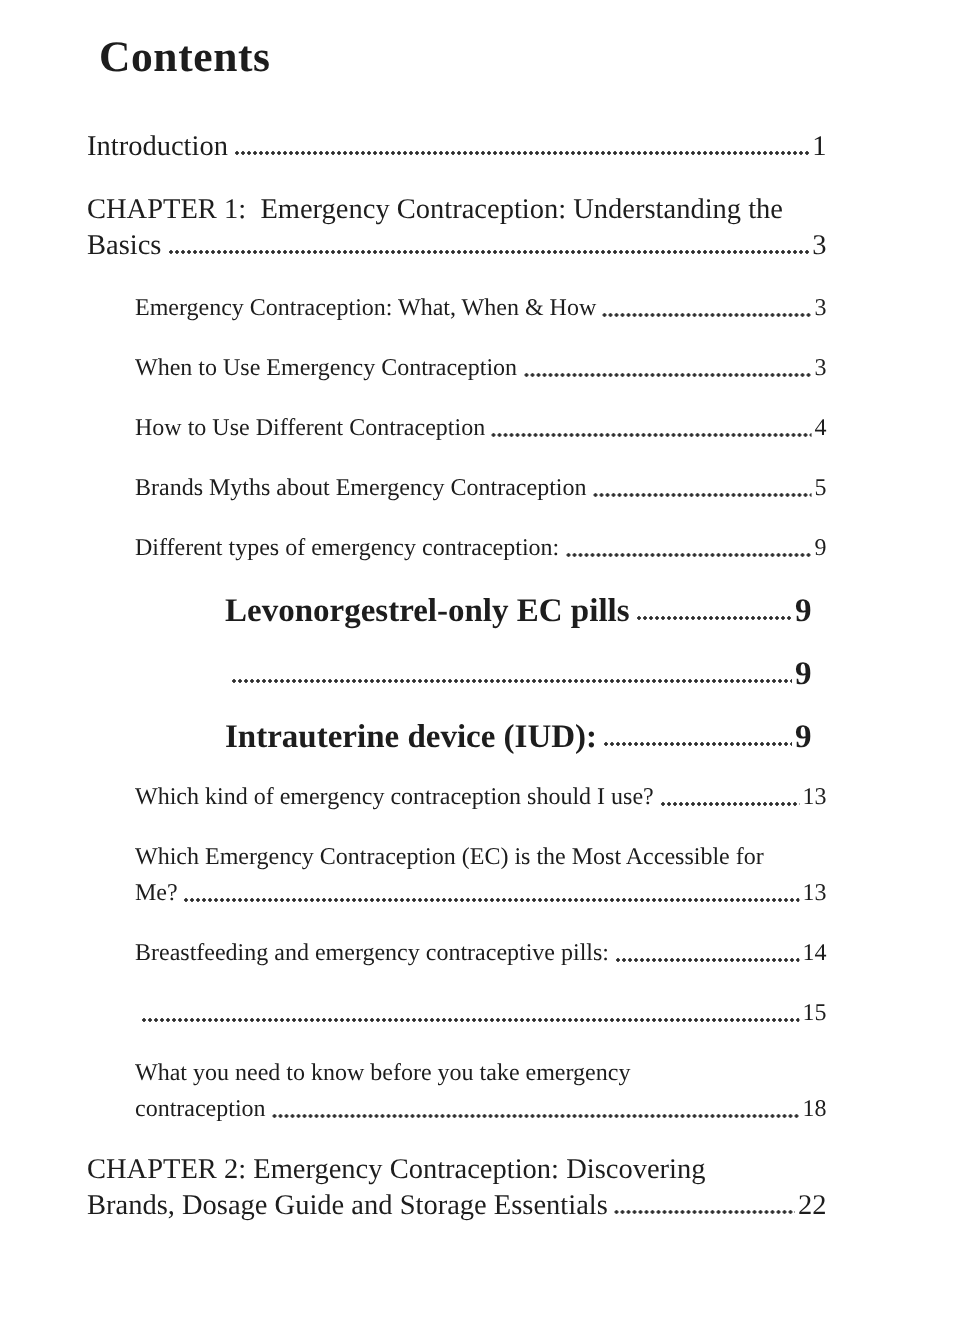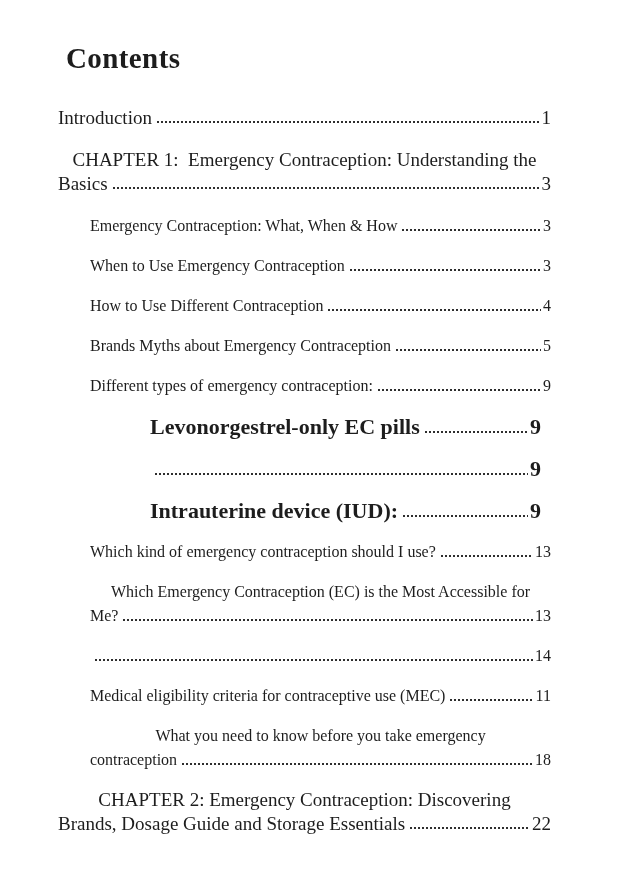--- a/index.html
+++ b/index.html
@@ -11,31 +11,31 @@
     width: 642px;
     height: 892px;
     overflow: hidden;
     font-family: "Liberation Serif", serif;
     color: #1d1d1d;
   }
   .page {
     box-sizing: border-box;
     width: 616px;
     height: 892px;
-    padding: 38px 65px 0 58px;
+    padding: 18px 65px 0 58px;
     background: #ffffff;
   }
   .doc-title {
     font-size: 29px;
     line-height: 40px;
     font-weight: bold;
     letter-spacing: 0.4px;
     margin: 0 0 28px 8px;
   }
-  .toc-list { width: 100%; text-align: center; }
+  .toc-list { width: 100%; }
   .entry { margin-bottom: 16px; cursor: default; }
   .entry.lvl0 { font-size: 19px; line-height: 24px; margin-left: 0; margin-bottom: 18px; }
   .entry.lvl1 { font-size: 16px; line-height: 24px; margin-left: 32px; }
   .entry.lvl2 { font-size: 22px; line-height: 26px; margin-left: 92px; padding-right: 10px; font-weight: bold; }
   .line { white-space: pre; }
   .line.leader { display: flex; }
   .line .t { white-space: pre; flex: 0 0 auto; }
   .dots {
     flex: 1 1 auto;
     min-width: 14px;
@@ -85,24 +85,24 @@
         <div class="line leader"><span class="t">Intrauterine device (IUD):</span><span class="dots"></span><span class="pg">9</span></div>
       </div>
       <div class="entry lvl1">
         <div class="line leader"><span class="t">Which kind of emergency contraception should I use?</span><span class="dots"></span><span class="pg">13</span></div>
       </div>
       <div class="entry lvl1">
         <div class="line"><span class="t">Which Emergency Contraception (EC) is the Most Accessible for</span></div>
         <div class="line leader"><span class="t">Me?</span><span class="dots"></span><span class="pg">13</span></div>
       </div>
       <div class="entry lvl1">
-        <div class="line leader"><span class="dots"></span><span class="pg">14</span></div>
+        <div class="line leader"><span class="t">Breastfeeding and emergency contraceptive pills:</span><span class="dots"></span><span class="pg">14</span></div>
       </div>
       <div class="entry lvl1">
-        <div class="line leader"><span class="t">Medical eligibility criteria for contraceptive use (MEC)</span><span class="dots"></span><span class="pg">11</span></div>
+        <div class="line leader"><span class="dots"></span><span class="pg">15</span></div>
       </div>
       <div class="entry lvl1">
         <div class="line"><span class="t">What you need to know before you take emergency</span></div>
         <div class="line leader"><span class="t">contraception</span><span class="dots"></span><span class="pg">18</span></div>
       </div>
       <div class="entry lvl0">
         <div class="line"><span class="t">CHAPTER 2: Emergency Contraception: Discovering</span></div>
         <div class="line leader"><span class="t">Brands, Dosage Guide and Storage Essentials</span><span class="dots"></span><span class="pg">22</span></div>
       </div>
     </div>

